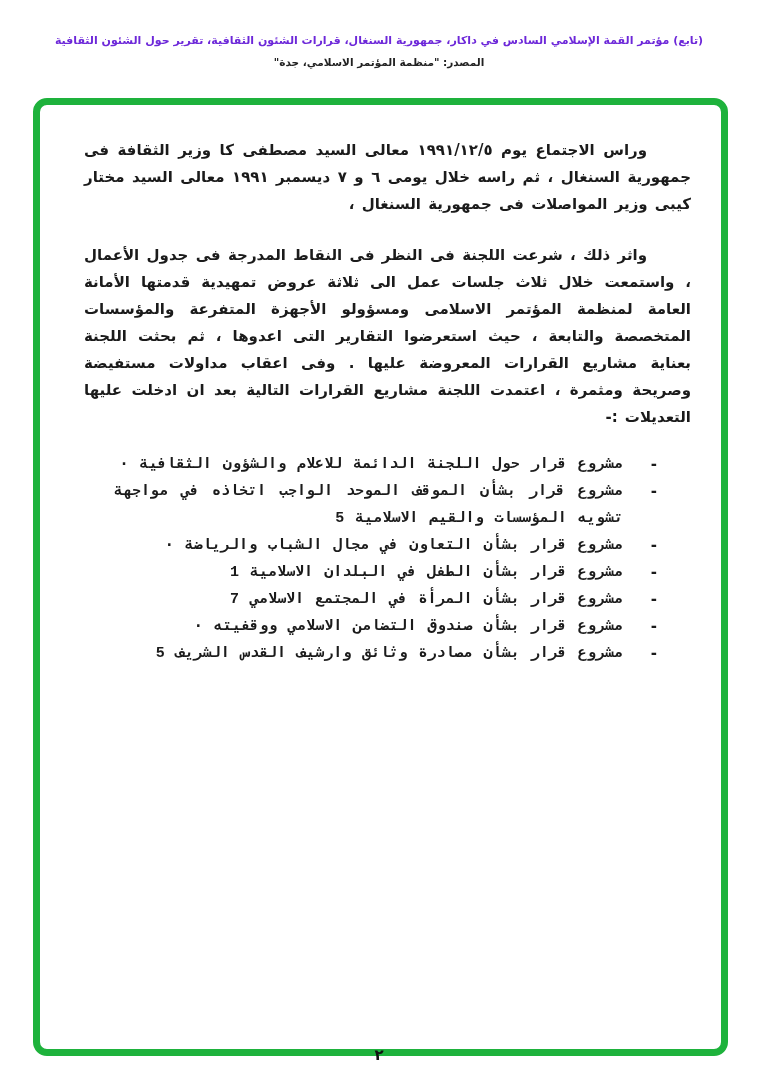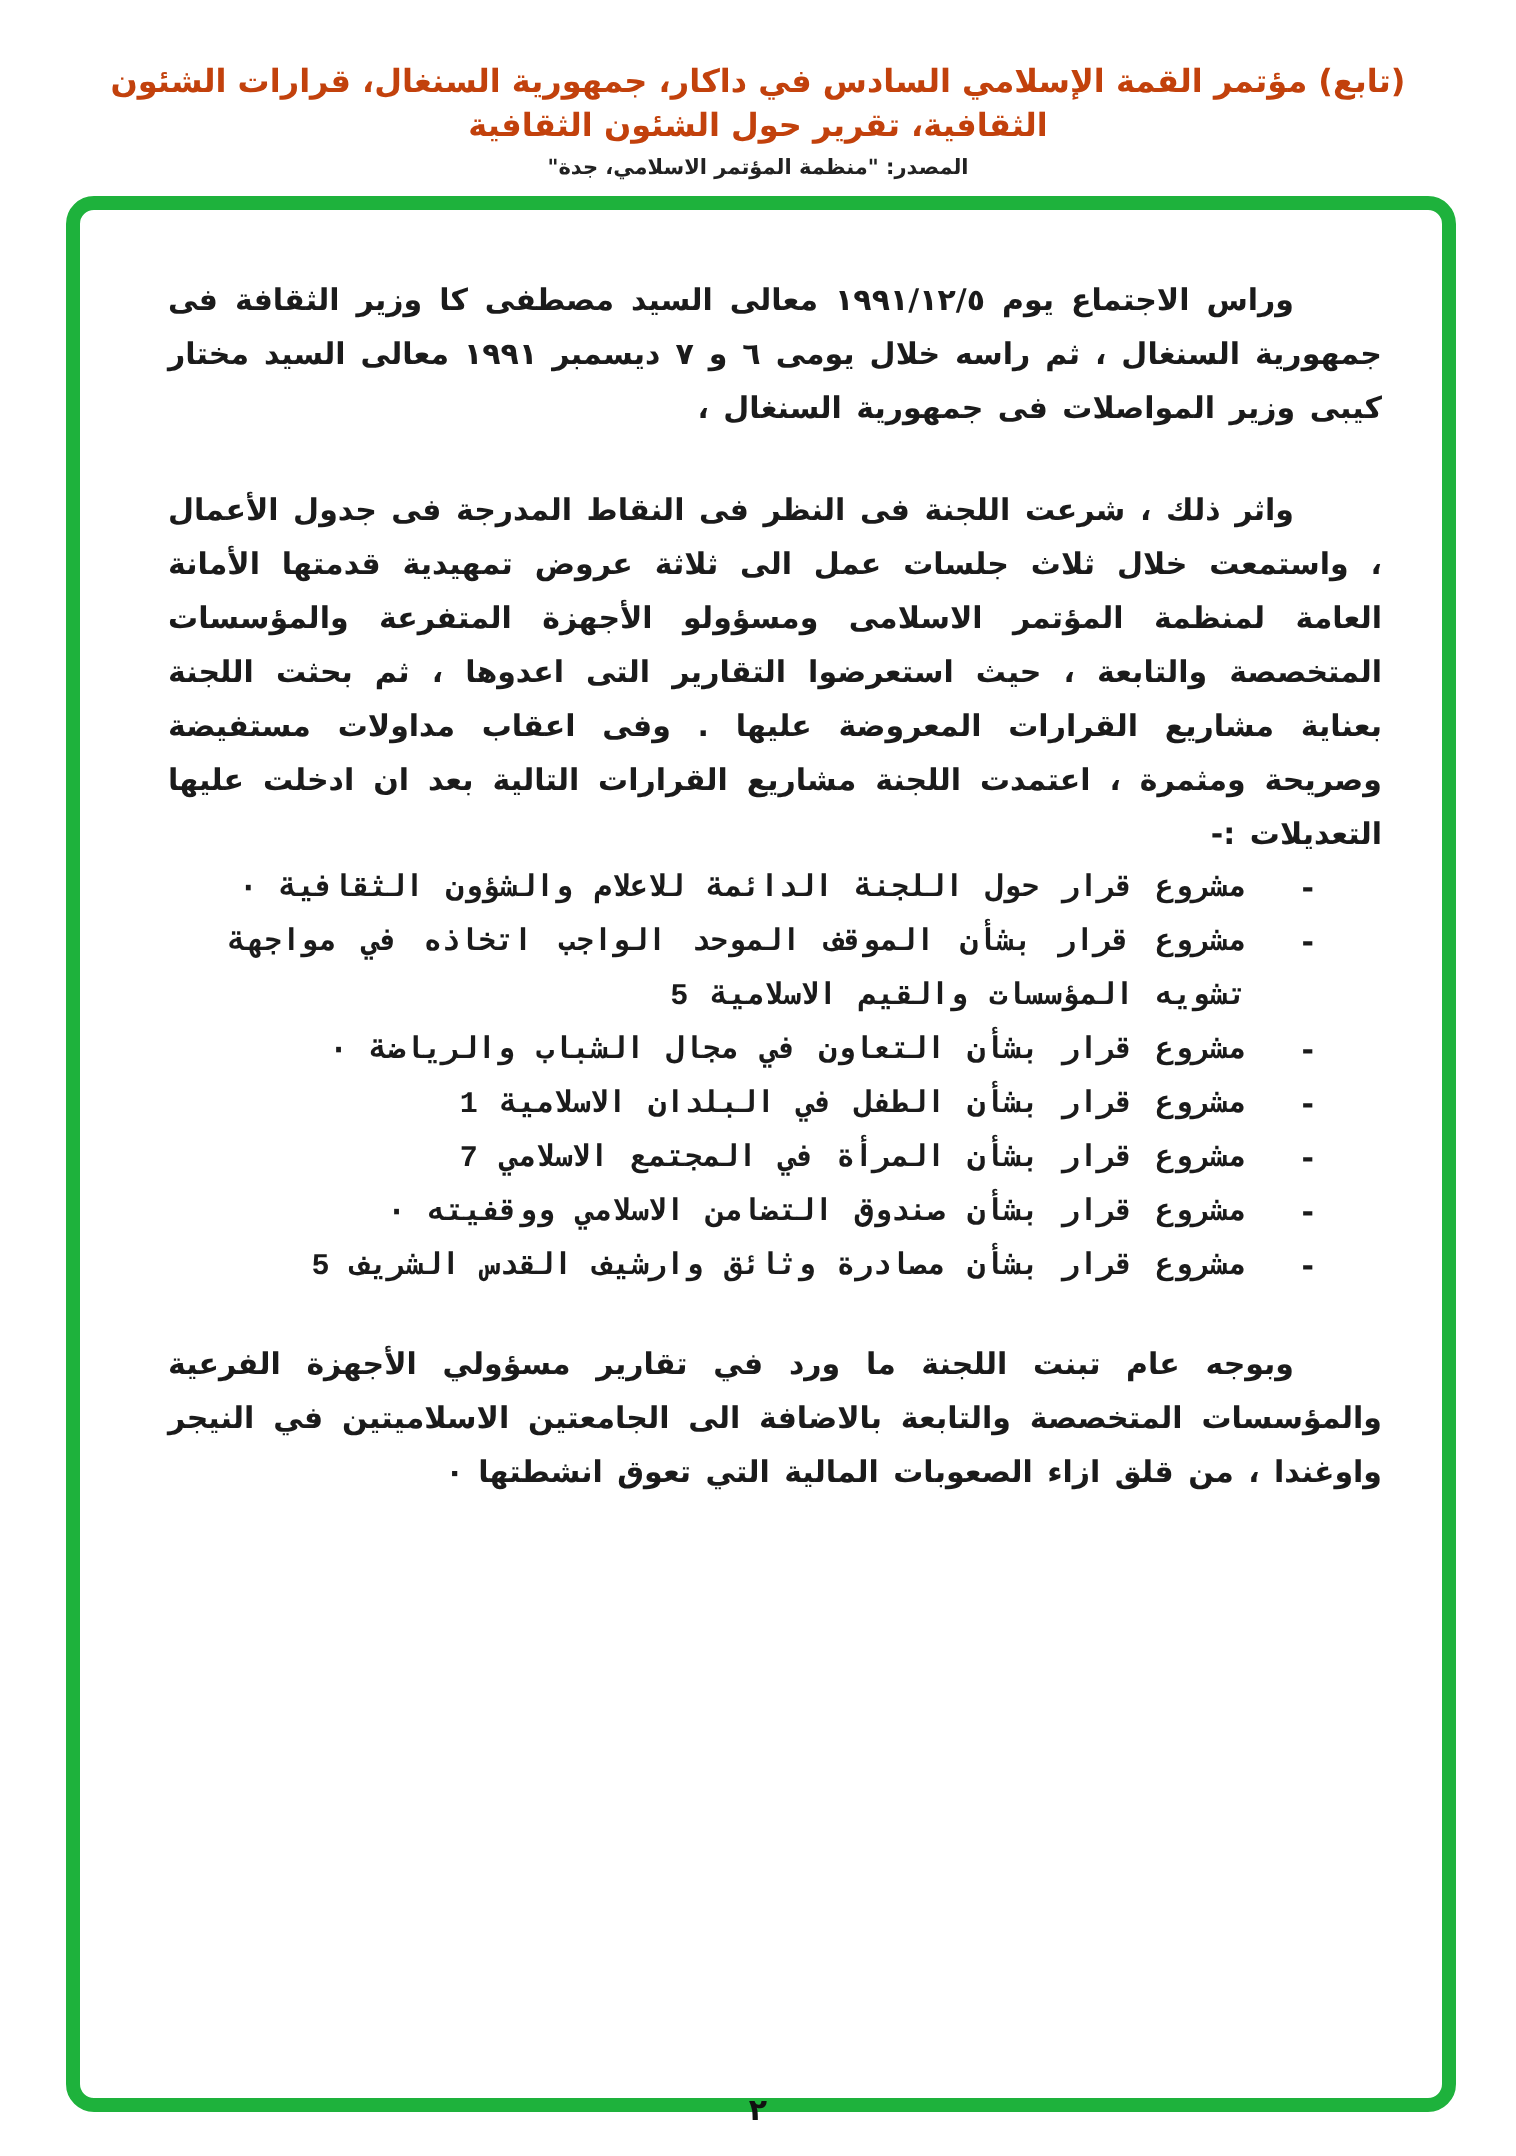--- a/index.html
+++ b/index.html
@@ -17,23 +17,23 @@
   }
   .header {
     position: absolute;
     top: 30px;
     left: 0;
     width: 758px;
     text-align: center;
     direction: rtl;
   }
   .header-title {
-    font-size: 16px;
+    font-size: 11px;
     font-weight: bold;
-    color: #c2410c;
+    color: #6d28d9;
     line-height: 22px;
     padding: 0 38px;
   }
   .header-source {
     font-size: 10.5px;
     font-weight: bold;
     color: #222222;
     margin-top: 4px;
   }
   .green-box {
@@ -55,21 +55,21 @@
     line-height: 27px;
     color: #1b1b1b;
     text-align: justify;
   }
   .para {
     margin: 0 0 24px 0;
     text-indent: 44px;
     word-spacing: 2px;
   }
   .para-tight {
-    margin-bottom: 0;
+    margin-bottom: 20px;
   }
   .resolutions {
     list-style: none;
     margin: 0 0 22px 0;
     padding: 0 34px 0 30px;
   }
   .res-item {
     display: flex;
     flex-direction: row;
     align-items: flex-start;
@@ -135,17 +135,16 @@
       <li class="res-item">
         <span class="dash">-</span>
         <span class="res-text">مشروع قرار بشأن صندوق التضامن الاسلامي ووقفيته ٠</span>
       </li>
       <li class="res-item">
         <span class="dash">-</span>
         <span class="res-text">مشروع قرار بشأن مصادرة وثائق وارشيف القدس الشريف 5</span>
       </li>
     </ul>
 
-    <p class="para closing">وبوجه عام تبنت اللجنة ما ورد في تقارير مسؤولي الأجهزة الفرعية والمؤسسات المتخصصة والتابعة بالاضافة الى الجامعتين الاسلاميتين في النيجر واوغندا ، من قلق ازاء الصعوبات المالية التي تعوق انشطتها ٠</p>
   </div>
 </div>
 
 <div class="page-number">٢</div>
 
 </body></html>

